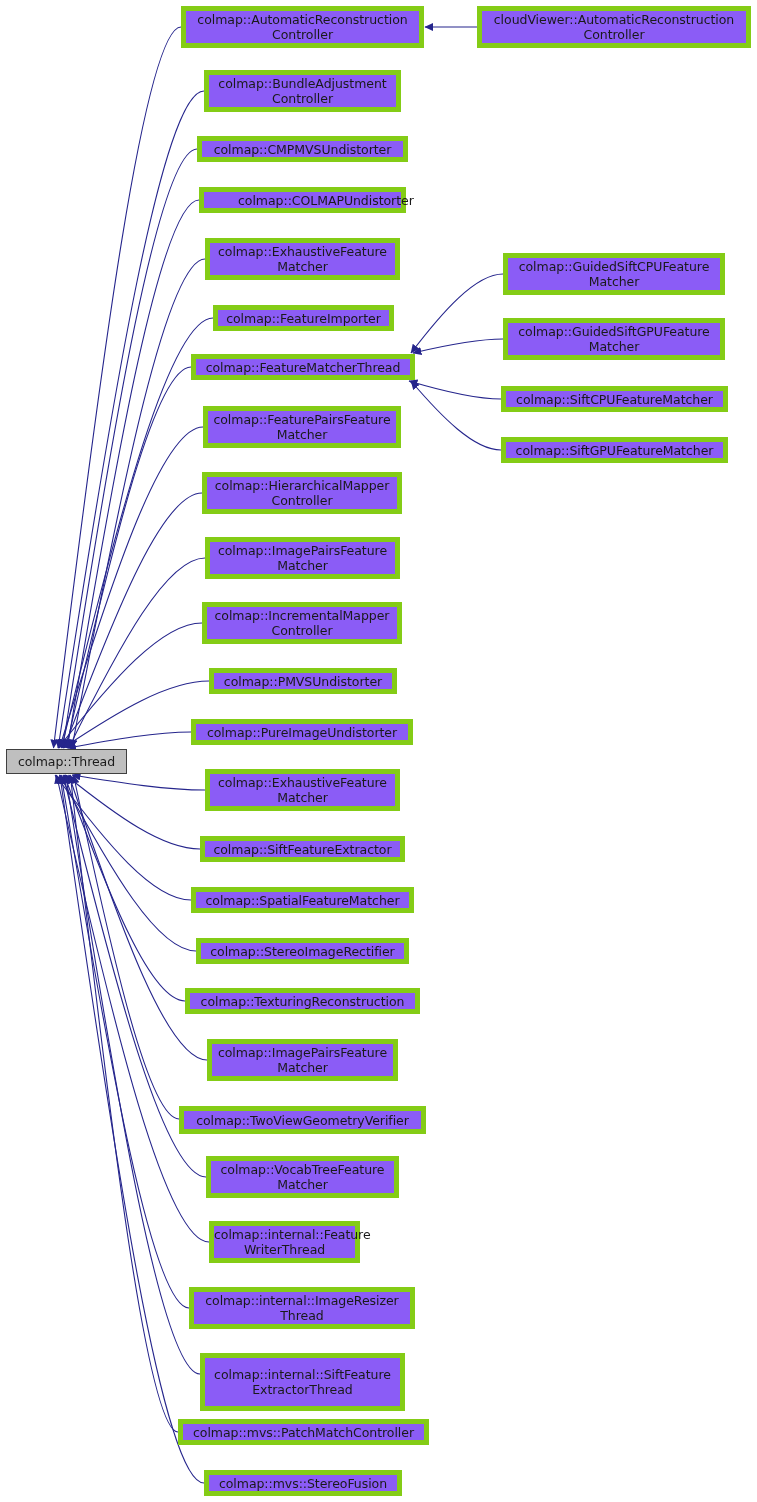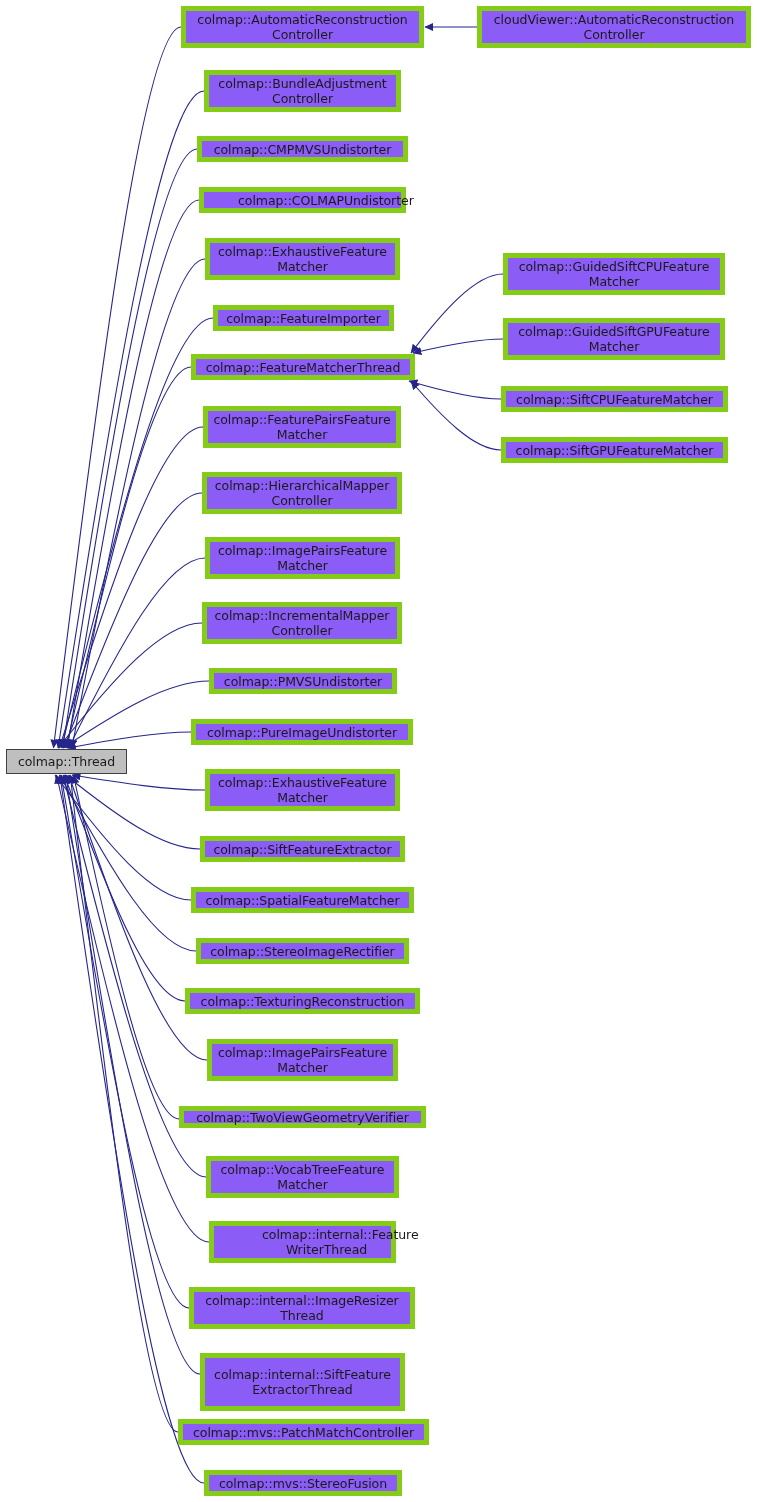--- a/index.html
+++ b/index.html
@@ -117,24 +117,24 @@
       <div class="node" style="left: 209px; top: 668px; width: 188px; height: 26px;"><span class="label">colmap::PMVSUndistorter</span></div>
       <div class="node" style="left: 191px; top: 719px; width: 222px; height: 26px;"><span class="label">colmap::PureImageUndistorter</span></div>
       <div class="node" style="left: 205px; top: 769px; width: 195px; height: 42px;"><span class="label">colmap::ExhaustiveFeature
 Matcher</span></div>
       <div class="node" style="left: 200px; top: 836px; width: 205px; height: 26px;"><span class="label">colmap::SiftFeatureExtractor</span></div>
       <div class="node" style="left: 191px; top: 887px; width: 223px; height: 26px;"><span class="label">colmap::SpatialFeatureMatcher</span></div>
       <div class="node" style="left: 196px; top: 938px; width: 213px; height: 26px; align-items: flex-end;"><span class="label">colmap::StereoImageRectifier</span></div>
       <div class="node" style="left: 185px; top: 988px; width: 235px; height: 26px;"><span class="label">colmap::TexturingReconstruction</span></div>
       <div class="node" style="left: 207px; top: 1039px; width: 191px; height: 42px;"><span class="label">colmap::ImagePairsFeature
 Matcher</span></div>
-      <div class="node" style="left: 179px; top: 1106px; width: 247px; height: 22px; text-align: center;"><span class="label">colmap::TwoViewGeometryVerifier</span></div>
+      <div class="node" style="left: 179px; top: 1106px; width: 247px; height: 28px; text-align: center;"><span class="label">colmap::TwoViewGeometryVerifier</span></div>
       <div class="node" style="left: 206px; top: 1156px; width: 193px; height: 42px;"><span class="label">colmap::VocabTreeFeature
 Matcher</span></div>
-      <div class="node" style="left: 209px; top: 1221px; width: 187px; height: 42px; padding-left: 48px;"><span class="label">colmap::internal::Feature
+      <div class="node" style="left: 209px; top: 1221px; width: 151px; height: 42px;"><span class="label">colmap::internal::Feature
 WriterThread</span></div>
       <div class="node" style="left: 189px; top: 1287px; width: 226px; height: 42px;"><span class="label">colmap::internal::ImageResizer
 Thread</span></div>
       <div class="node" style="left: 200px; top: 1353px; width: 205px; height: 58px;"><span class="label">colmap::internal::SiftFeature
 ExtractorThread</span></div>
       <div class="node" style="left: 178px; top: 1419px; width: 251px; height: 26px;"><span class="label">colmap::mvs::PatchMatchController</span></div>
       <div class="node" style="left: 204px; top: 1470px; width: 198px; height: 26px;"><span class="label">colmap::mvs::StereoFusion</span></div>
       <div class="node" style="left: 477px; top: 6px; width: 274px; height: 42px;"><span class="label">cloudViewer::AutomaticReconstruction
 Controller</span></div>
       <div class="node" style="left: 503px; top: 253px; width: 222px; height: 42px;"><span class="label">colmap::GuidedSiftCPUFeature

